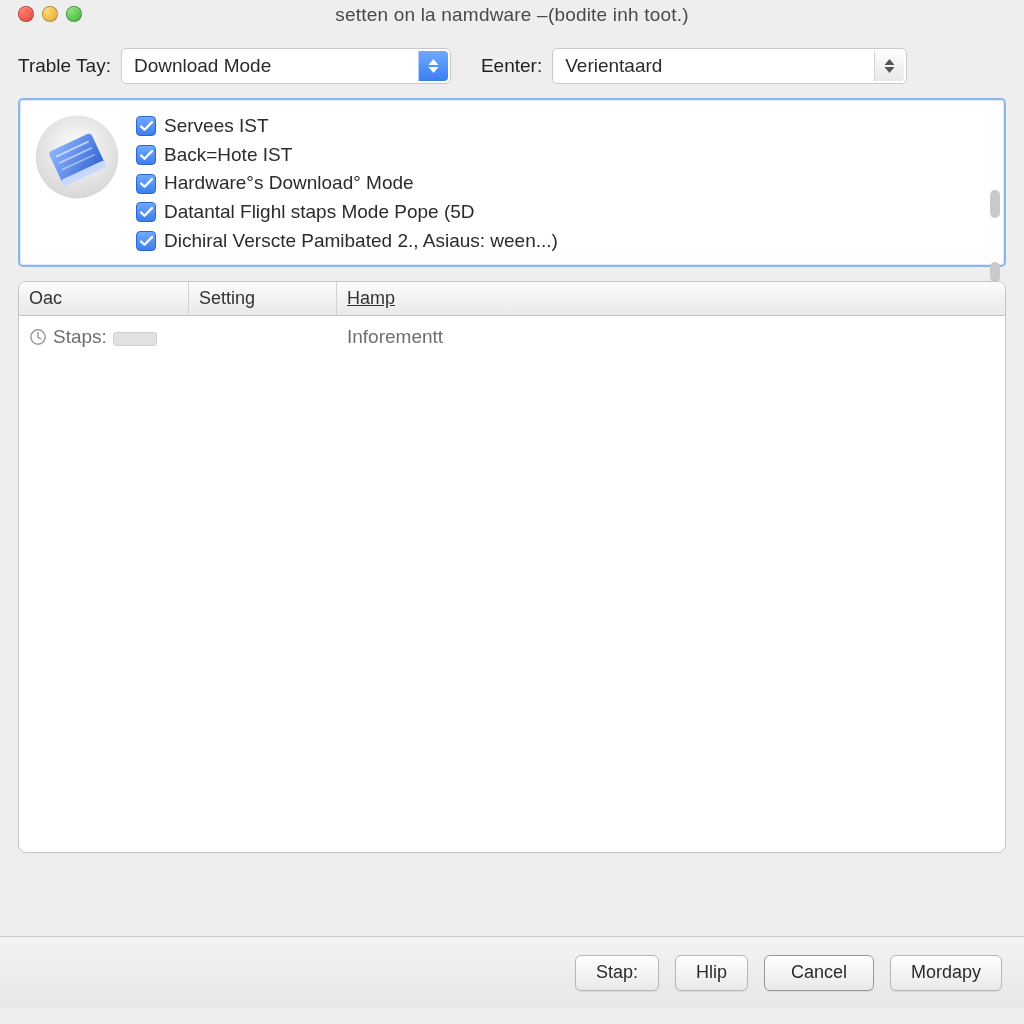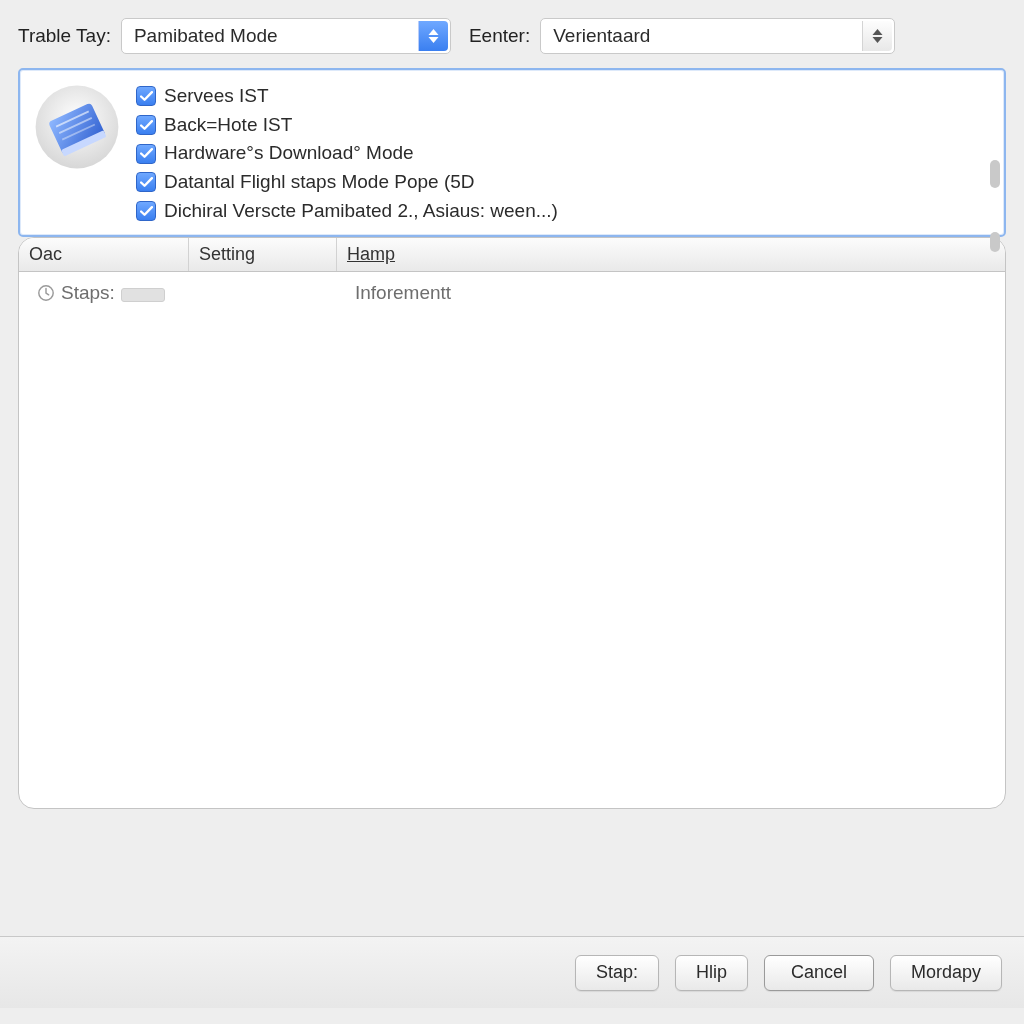--- a/index.html
+++ b/index.html
@@ -73,21 +73,21 @@
   .dropdown.grey .caret {
     background: linear-gradient(#fdfdfd, #e8e8e8);
     color: #555;
   }
   .dropdown.trable { width: 330px; }
   .dropdown.eenter { width: 355px; }
   .caret svg { width: 11px; height: 6px; }
   .caret .up { margin-bottom: 2px; }
 
   .top-panel {
-    margin: 0 18px 0 18px;
+    margin: 0 18px 14px 18px;
     background: #fff;
     border: 2px solid #8db6ef;
     border-radius: 5px;
     box-shadow: 0 0 0 1px rgba(141,182,239,0.3) inset;
     display: flex;
     padding: 12px 10px 12px 12px;
     position: relative;
   }
   .module-icon {
     width: 90px; height: 90px;
@@ -117,21 +117,21 @@
   }
   .nub {
     width: 10px; height: 28px;
     background: #c9c9c9;
     border-radius: 5px;
   }
 
   .table-wrap {
     margin: 0 18px 0 18px;
     border: 1px solid #c4c4c4;
-    border-radius: 16px;
+    border-radius: 8px;
     background: #fff;
     height: 572px;
     overflow: hidden;
   }
   .thead {
     display: grid;
     grid-template-columns: 170px 148px 1fr;
     height: 34px;
     background: linear-gradient(#fcfcfc, #e9e9e9);
     border-bottom: 1px solid #c4c4c4;
@@ -142,21 +142,21 @@
     color: #333;
     font-size: 18px;
   }
   .th:last-child { border-right: none; text-decoration: underline; }
   .tbody {
     padding: 6px 0;
   }
   .trow {
     display: grid;
     grid-template-columns: 170px 148px 1fr;
-    padding: 4px 8px;
+    padding: 4px 0;
     color: #6e6e6e;
   }
   .td { padding: 0 10px; display: flex; align-items: center; gap: 6px; }
   .clock-icon svg { width: 18px; height: 18px; display: block; }
   .progress-chip {
     display: inline-block;
     width: 44px; height: 14px;
     background: #e1e1e1;
     border: 1px solid #cfcfcf;
     border-radius: 3px;
@@ -187,35 +187,43 @@
   .btn.primary {
     border: 1px solid #9a9a9a;
     padding: 0 26px;
   }
 </style>
 </head>
 <body>
 
 <div class="window">
 
+  <div class="titlebar">
+    <div class="traffic-lights">
+      <div class="light red"></div>
+      <div class="light yellow"></div>
+      <div class="light green"></div>
+    </div>
+    <div class="title">setten on la namdware –(bodite inh toot.)</div>
+  </div>
 
   <div class="toolbar">
     <span class="label">Trable Tay:</span>
     <div class="dropdown blue trable">
-      <span>Pamibated Mode</span>
+      <span>Download Mode</span>
       <span class="caret">
         <svg class="up" viewBox="0 0 10 6">
             <path d="M0 6 L5 0 L10 6 Z" fill="currentColor"></path>
           </svg>
         <svg viewBox="0 0 10 6">
             <path d="M0 0 L5 6 L10 0 Z" fill="currentColor"></path>
           </svg>
       </span>
     </div>
-    <span class="label" style="margin-left:8px">Eenter:</span>
+    <span class="label" style="margin-left:20px">Eenter:</span>
     <div class="dropdown grey eenter">
       <span>Verientaard</span>
       <span class="caret">
         <svg class="up" viewBox="0 0 10 6">
             <path d="M0 6 L5 0 L10 6 Z" fill="currentColor"></path>
           </svg>
         <svg viewBox="0 0 10 6">
             <path d="M0 0 L5 6 L10 0 Z" fill="currentColor"></path>
           </svg>
       </span>

